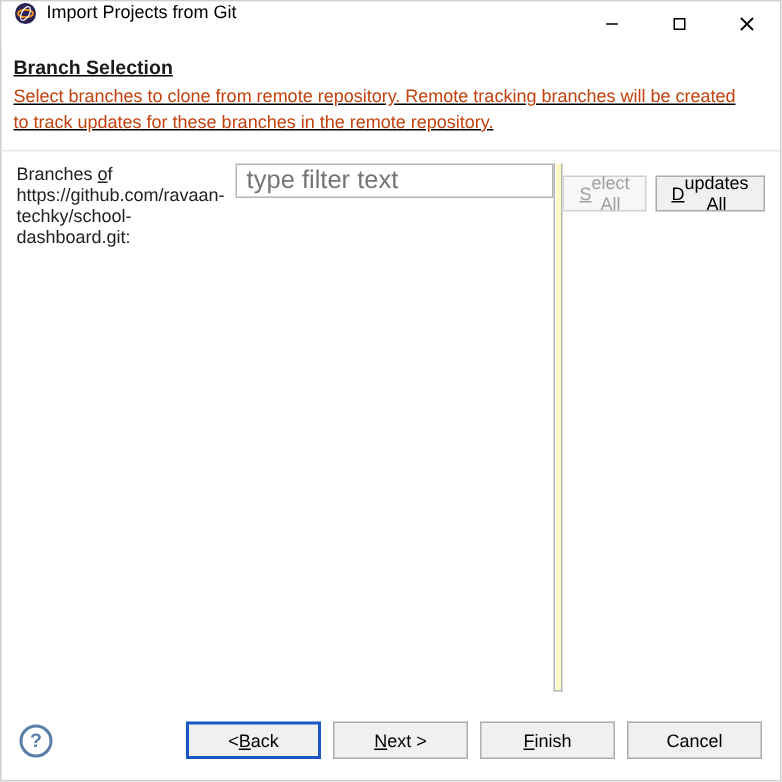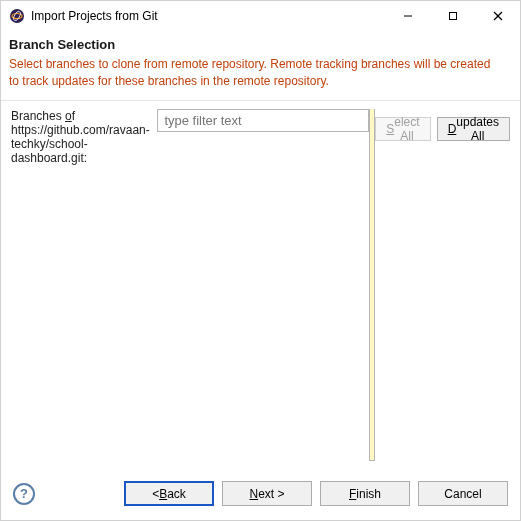--- a/index.html
+++ b/index.html
@@ -14,21 +14,21 @@
       background: #ffffff;
       font-size: 12px;
       color: #000;
       display: flex;
       flex-direction: column;
       border: 1px solid #d0d0d0;
     }
     
     .titlebar {
       display: flex;
-      align-items: center;
+      align-items: flex-start;
       height: 30px;
       padding: 0 0 0 8px;
       background: #fff;
     }
     .titlebar .app-icon {
       width: 16px;
       height: 16px;
       margin-right: 6px;
     }
     .titlebar .title-text {
@@ -48,20 +48,21 @@
       color: #000;
     }
     
     .header {
       display: flex;
       padding: 6px 12px 10px 8px;
       border-bottom: 1px solid #e5e5e5;
     }
     .header-text {
       flex: 1;
+      text-decoration: underline;
     }
     .header-text h1 {
       margin: 0 0 4px 0;
       font-size: 13px;
       font-weight: 700;
       color: #1a1a1a;
     }
     .header-text p {
       margin: 0;
       font-size: 12px;
@@ -88,21 +89,21 @@
     .branches-label .mn {
       text-decoration: underline;
     }
     .filter-input {
       width: 100%;
       height: 23px;
       border: 1px solid #b5b5b5;
       background: #fff;
       color: #1d4ed8;
       padding: 0 6px;
-      font-size: 13px;
+      font-size: 17px;
       outline: none;
     }
     .branch-list {
       flex: 1;
       border: 1px solid #b5b5b5;
       border-top: none;
       background: #fef9c3;
       overflow: auto;
       padding: 4px 2px;
     }

